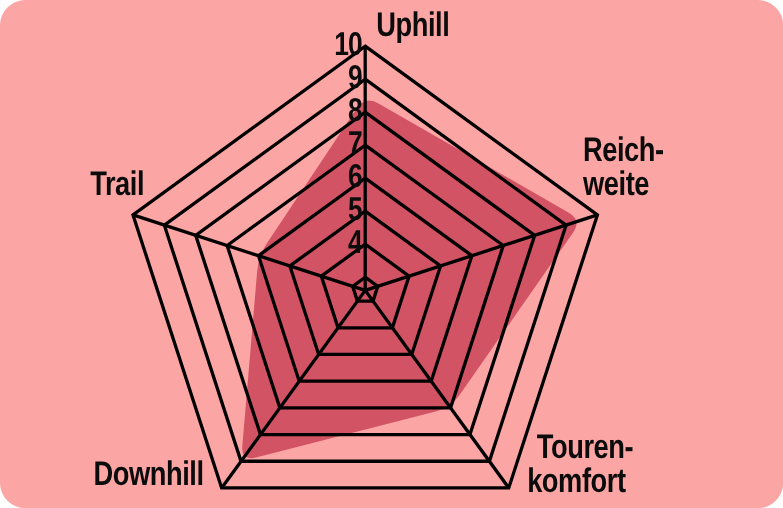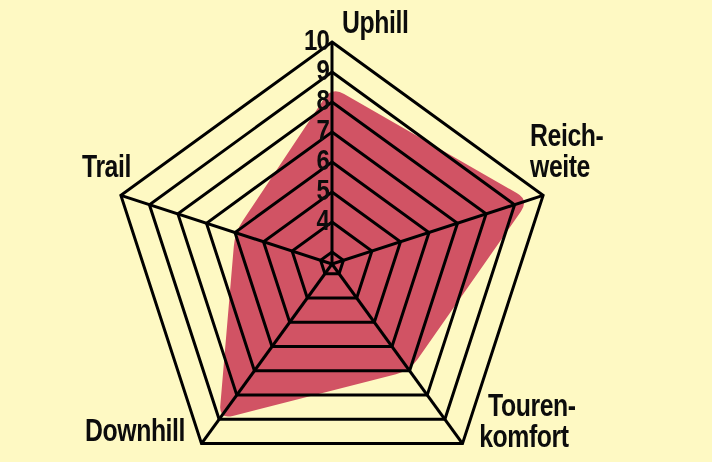--- a/index.html
+++ b/index.html
@@ -4,23 +4,24 @@
 <style>
   html, body {
     margin: 0;
     padding: 0;
     background: #ffffff;
   }
   .stage {
     position: relative;
     width: 712px;
     height: 462px;
-    background: #fef9c3;
+    background: #fca5a5;
     overflow: hidden;
     font-family: "Liberation Sans", "DejaVu Sans", sans-serif;
+    border-radius: 23px;
   }
   svg text {
     font-family: "Liberation Sans", "DejaVu Sans", sans-serif;
     font-weight: 700;
     fill: #0c0c0c;
   }
   .axis-label {
     font-size: 31px;
     letter-spacing: -0.5px;
   }

